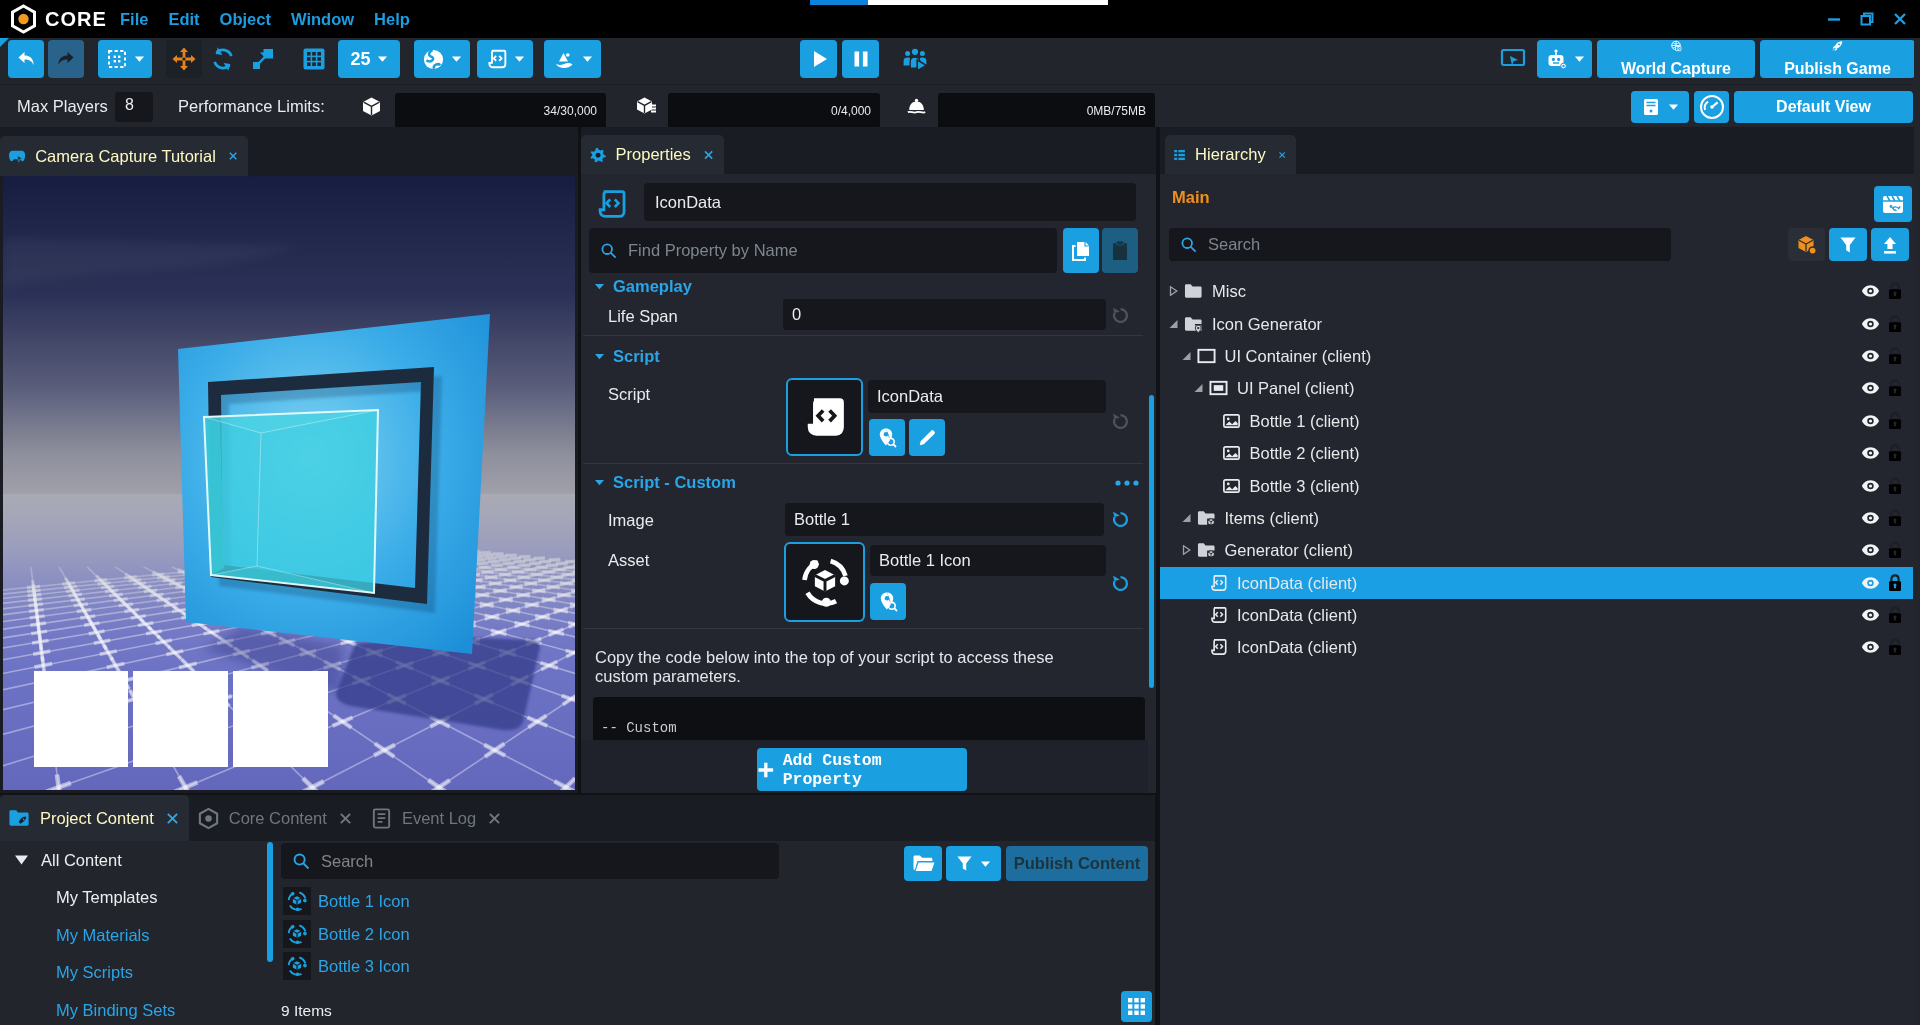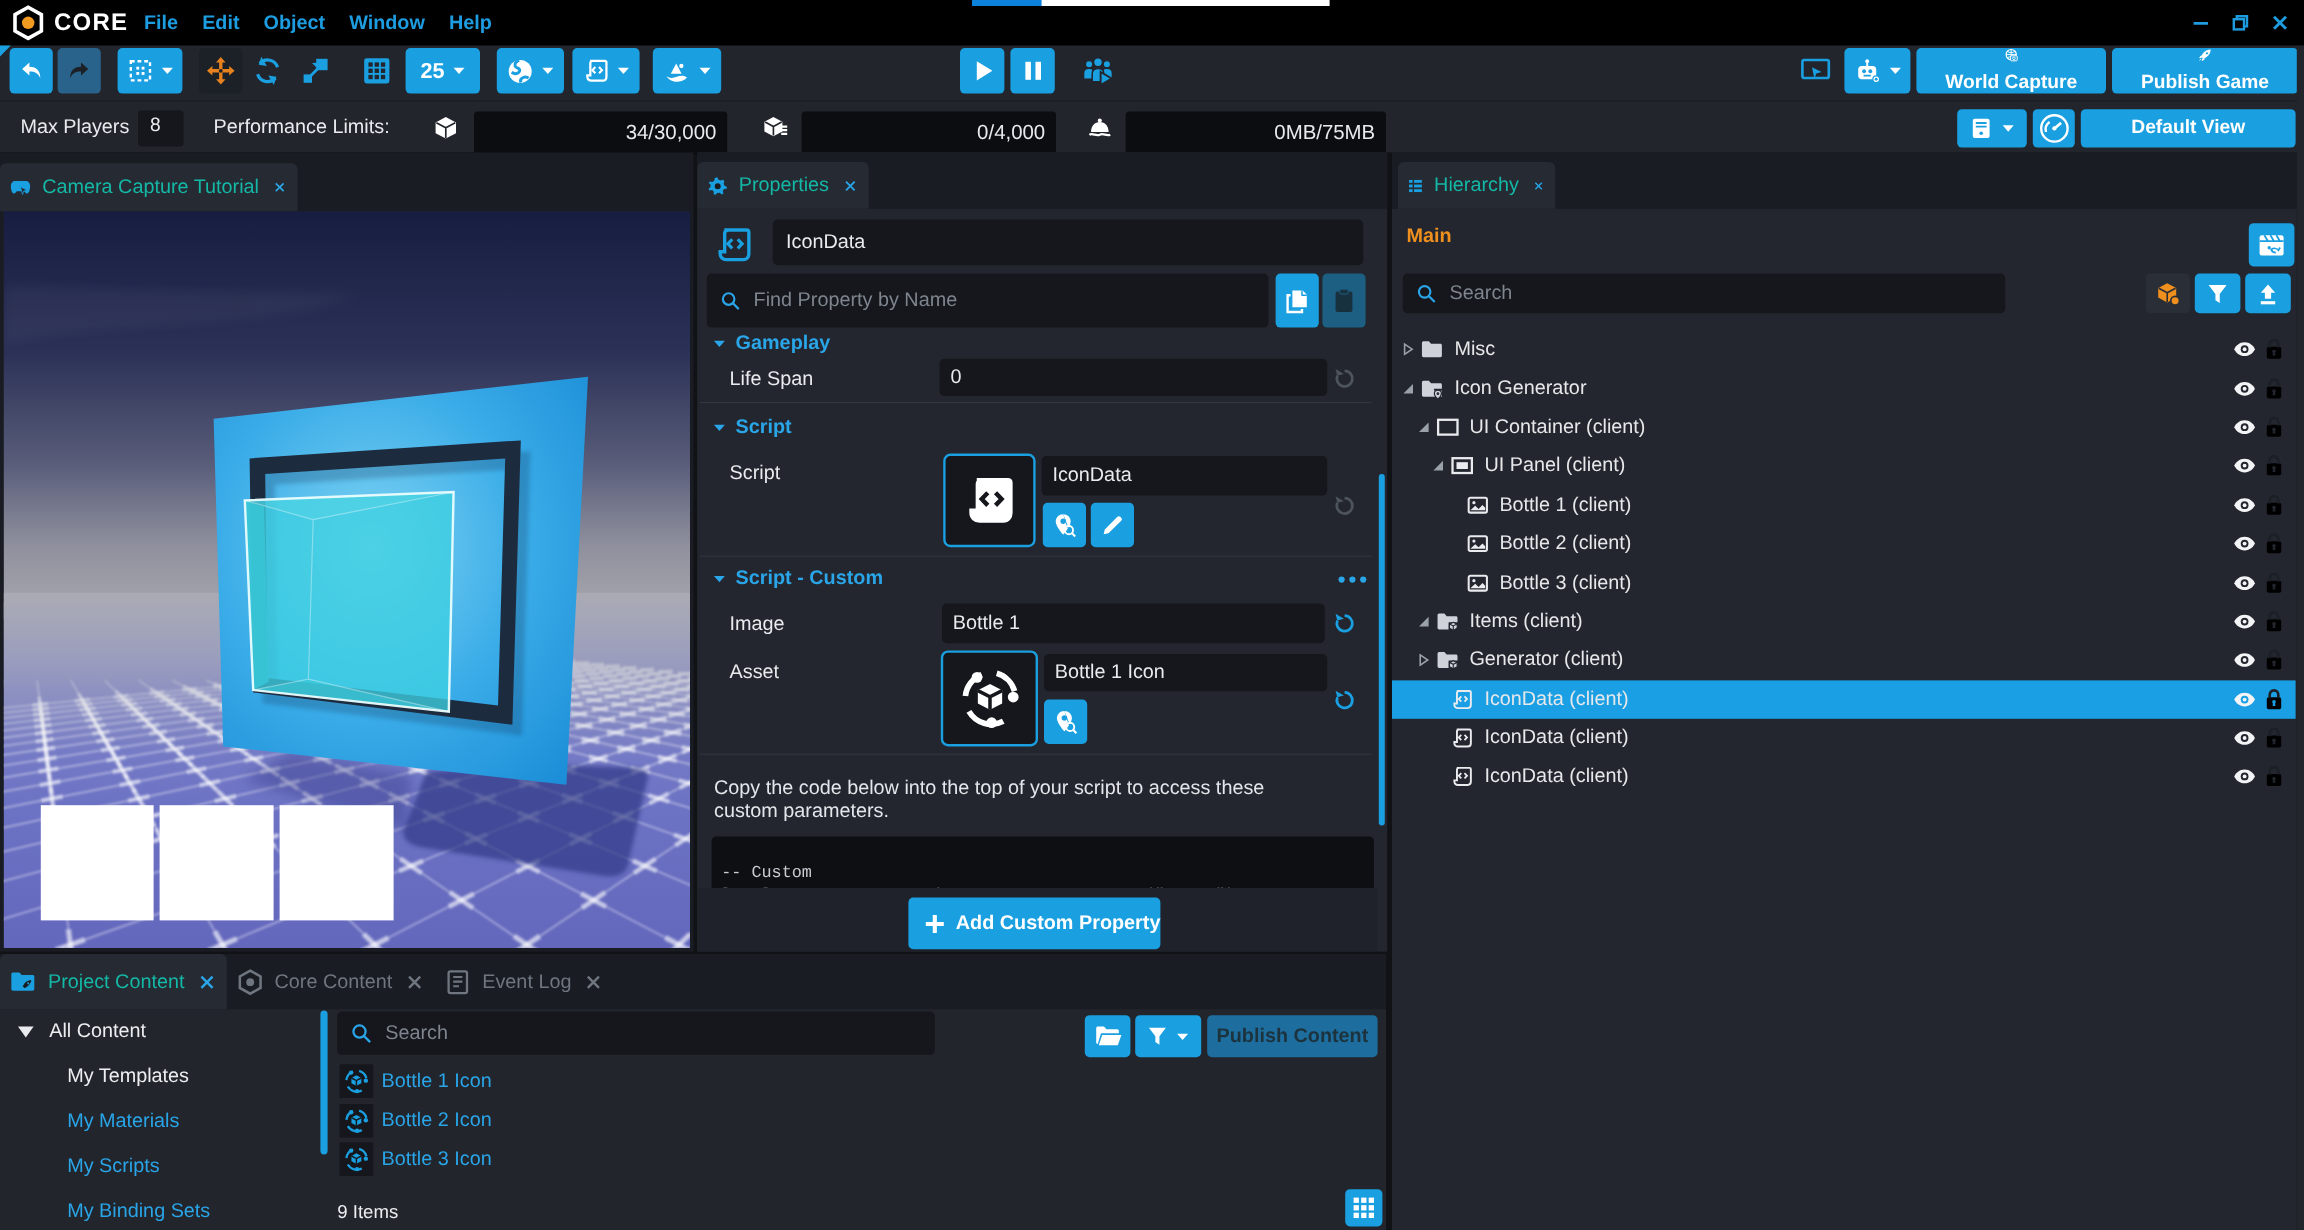--- a/index.html
+++ b/index.html
@@ -28,30 +28,30 @@
   .tbtn.teal { background:#29638b; }
   .tbtn.darkbg { background:#1c2027; }
   .tbtn .caret { margin-left:6px; }
   .tbtn-label { color:#fff; font-weight:bold; font-size:18px; }
   .tb-txtbtn { color:#fff; font-weight:bold; font-size:16px; display:flex; align-items:center; gap:8px; padding:0 10px; white-space:nowrap;flex-direction:column; }
 
   
   #statusrow { position:absolute; left:0; top:84px; width:1920px; height:43px; background:#22252c; border-top:1px solid #1c1f25; }
   .srow-label { position:absolute; top:12px; color:#e9ebee; font-size:16.5px; }
   .sinput { position:absolute; background:#15171c; border-radius:3px; color:#e9ebee; font-size:16px; }
-  .metric { position:absolute; top:8px; height:36px; background:#0b0d11; border-radius:3px; color:#e9eaed; font-size:17px; display:flex; align-items:center; justify-content:flex-end; padding-right:9px; }
+  .metric { position:absolute; top:8px; height:36px; background:#0b0d11; border-radius:3px; color:#e9eaed; font-size:12px; display:flex; align-items:center; justify-content:flex-end; padding-right:9px; }
   .sbtn { position:absolute; top:6px; height:32px; border-radius:4px; background:#1a9fe0; display:flex; align-items:center; justify-content:center; }
 
   
   .panel { position:absolute; background:#23262e; }
   .tabstrip { position:absolute; left:0; top:0; right:0; height:43px; background:#191c22; display:flex; }
   .tab { height:43px; display:flex; align-items:center; padding:0 10px 0 8px; gap:9px; background:transparent; border-radius:5px 5px 0 0; }
   .tab.active { background:#262a32; }
   .tab .tab-title { font-size:16.5px; color:#6f767f; white-space:nowrap; }
-  .tab.active .tab-title { color:#14b8a6;text-align:right; }
+  .tab.active .tab-title { color:#fef9c3;text-align:right; }
   .tab .tab-close { margin-left:3px; }
   .input { background:#15171c; border-radius:4px; color:#e9ebee; }
   .placeholder { color:#7e858e; }
   .bluebtn { background:#1a9fe0; border-radius:4px; display:flex; align-items:center; justify-content:center; }
   .darkbtn { background:#2a2e36; border-radius:4px; display:flex; align-items:center; justify-content:center; }
 
   
   #viewport-panel { left:0; top:127px; width:578px; height:666px; background:#191c22; }
   #viewport-panel .tab { position:absolute; left:0; top:9px; width:248px; height:40px; }
   #viewport-scene-wrap { position:absolute; left:3px; top:49px; width:572px; height:613px; background:#23262e; }
@@ -61,21 +61,21 @@
   #properties-panel .tabstrip { height:47px; }
   #properties-panel .tab { position:absolute; left:0px; top:8px; width:143px; height:39px; }
   .prop-body { position:absolute; left:0; top:47px; right:0; bottom:0; }
   .prop-label { position:absolute; color:#e9ebee; font-size:16.5px; }
   .section-h { position:absolute; display:flex; align-items:center; gap:8px; color:#29a5e8; font-weight:bold; font-size:16.5px; }
   .divider { position:absolute; left:2px; width:560px; height:1px; background:#32363e; }
   .reset-ic { position:absolute; }
   .asset-btn { position:absolute; background:#15171c; border:2px solid #1a9fe0; border-radius:6px; display:flex; align-items:center; justify-content:center; }
   .mini-btn { position:absolute; width:36px; height:37px; background:#1a9fe0; border-radius:4px; display:flex; align-items:center; justify-content:center; }
   #code-block { position:absolute; left:12px; top:523px; width:552px; height:43px; background:#0d0f13; border-radius:4px 4px 0 0; overflow:hidden; font-family:"Liberation Mono", monospace; font-size:14px; color:#c9ccd3; padding:22px 0 0 8px; line-height:19px; white-space:pre; }
-  #add-custom-btn { position:absolute; left:176px; top:574px; width:210px; height:43px; background:#1a9fe0; border-radius:4px; display:flex; align-items:center; justify-content:flex-end; gap:8px; color:#fff; font-weight:bold; font-size:16.5px; }
+  #add-custom-btn { position:absolute; left:176px; top:574px; width:210px; height:43px; background:#1a9fe0; border-radius:4px; display:flex; align-items:center; justify-content:flex-end; gap:8px; color:#fff; font-weight:bold; font-size:16.5px;font-family:Liberation Mono, monospace; }
   #prop-scrollbar { position:absolute; right:2px; top:221px; width:5px; height:293px; background:#1a9fe0; border-radius:3px; }
 
   
   #hierarchy-panel { left:1160px; top:127px; width:754px; height:898px; }
   #hierarchy-panel .tabstrip { height:47px; }
   #hierarchy-panel .tab { position:absolute; left:5px; top:8px; width:131px; height:39px; }
   #hier-main-label { position:absolute; left:12px; top:61px; color:#ef901e; font-weight:bold; font-size:16.5px; }
   #hier-search { position:absolute; left:9px; top:101px; width:502px; height:33px; }
   #hier-rows { position:absolute; left:0; top:148px; right:0; }
   .hrow { position:relative; width:753px; height:32.4px; --rowbg:#23262e; }

